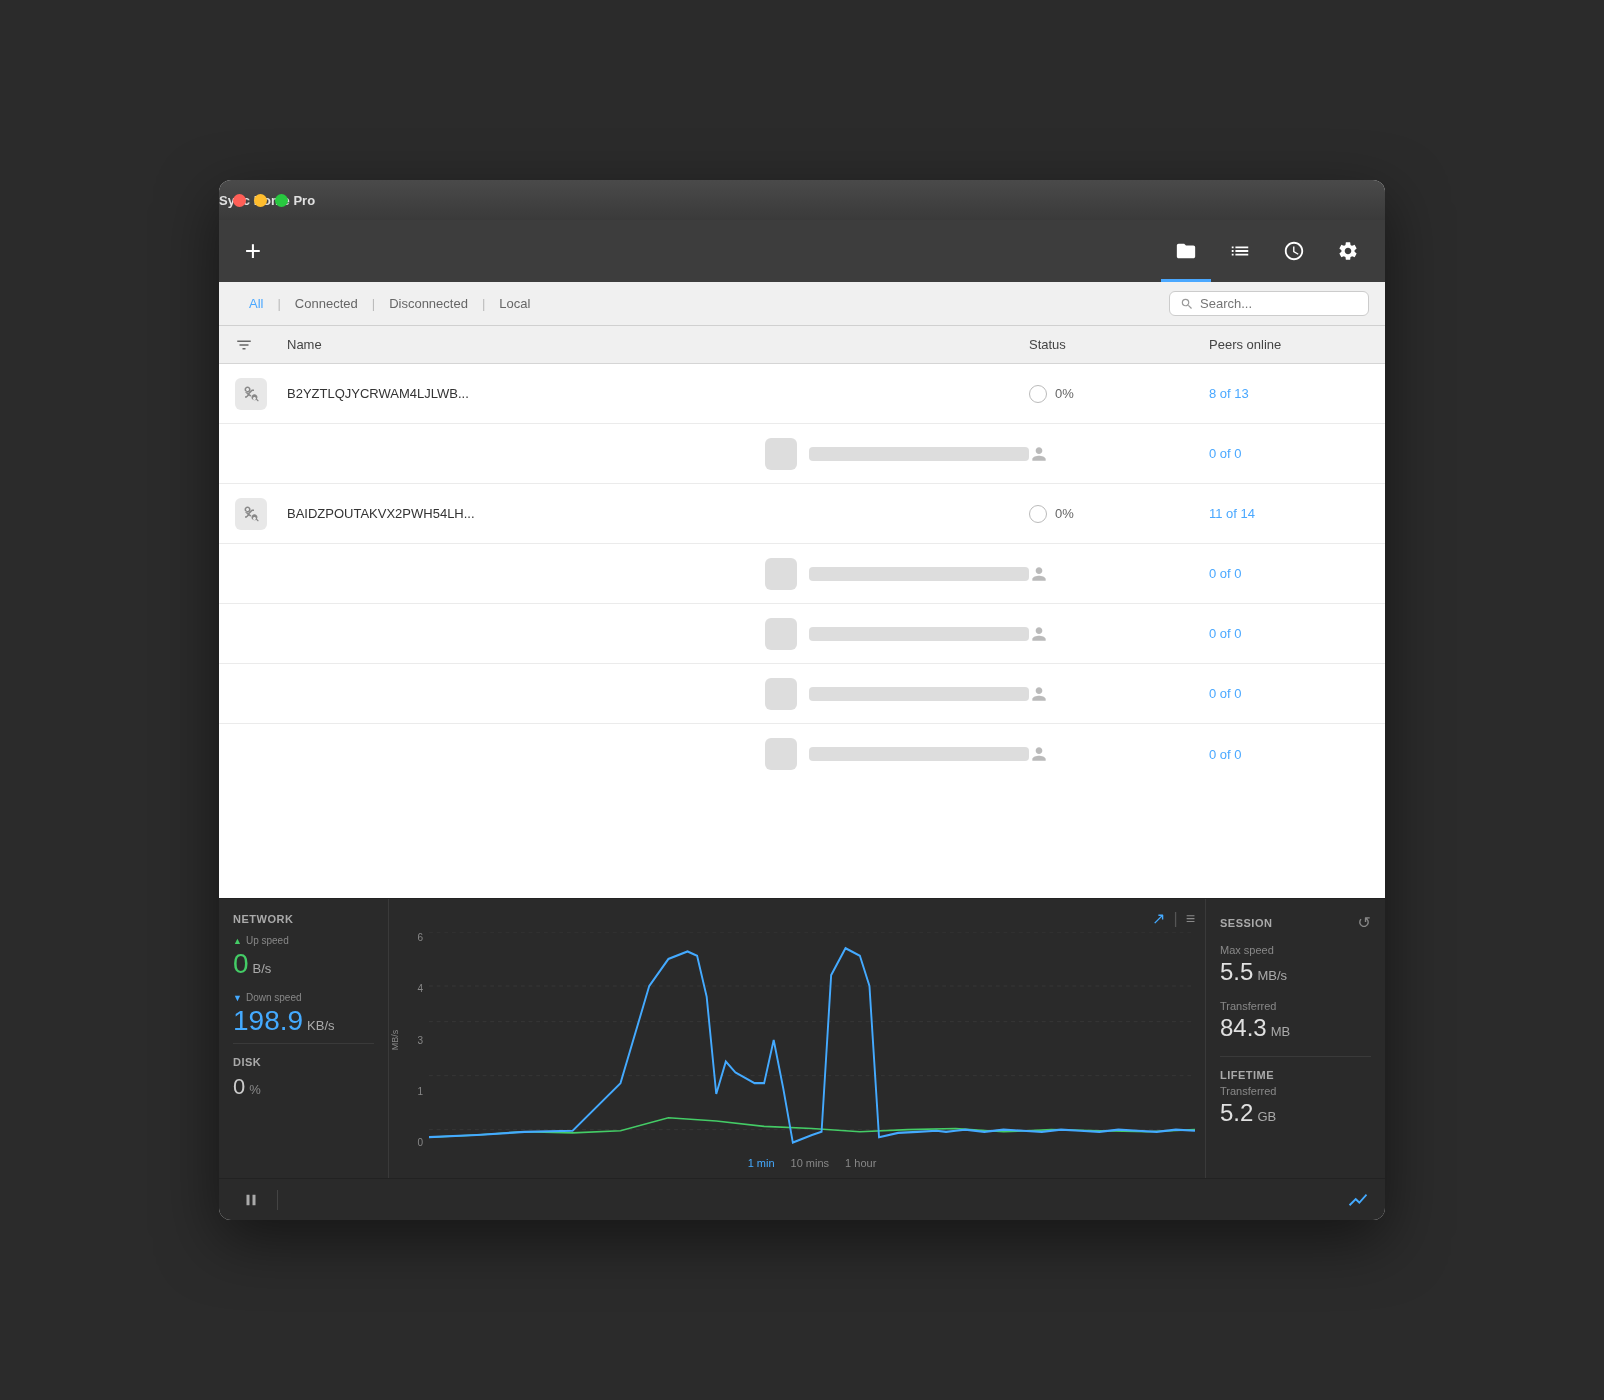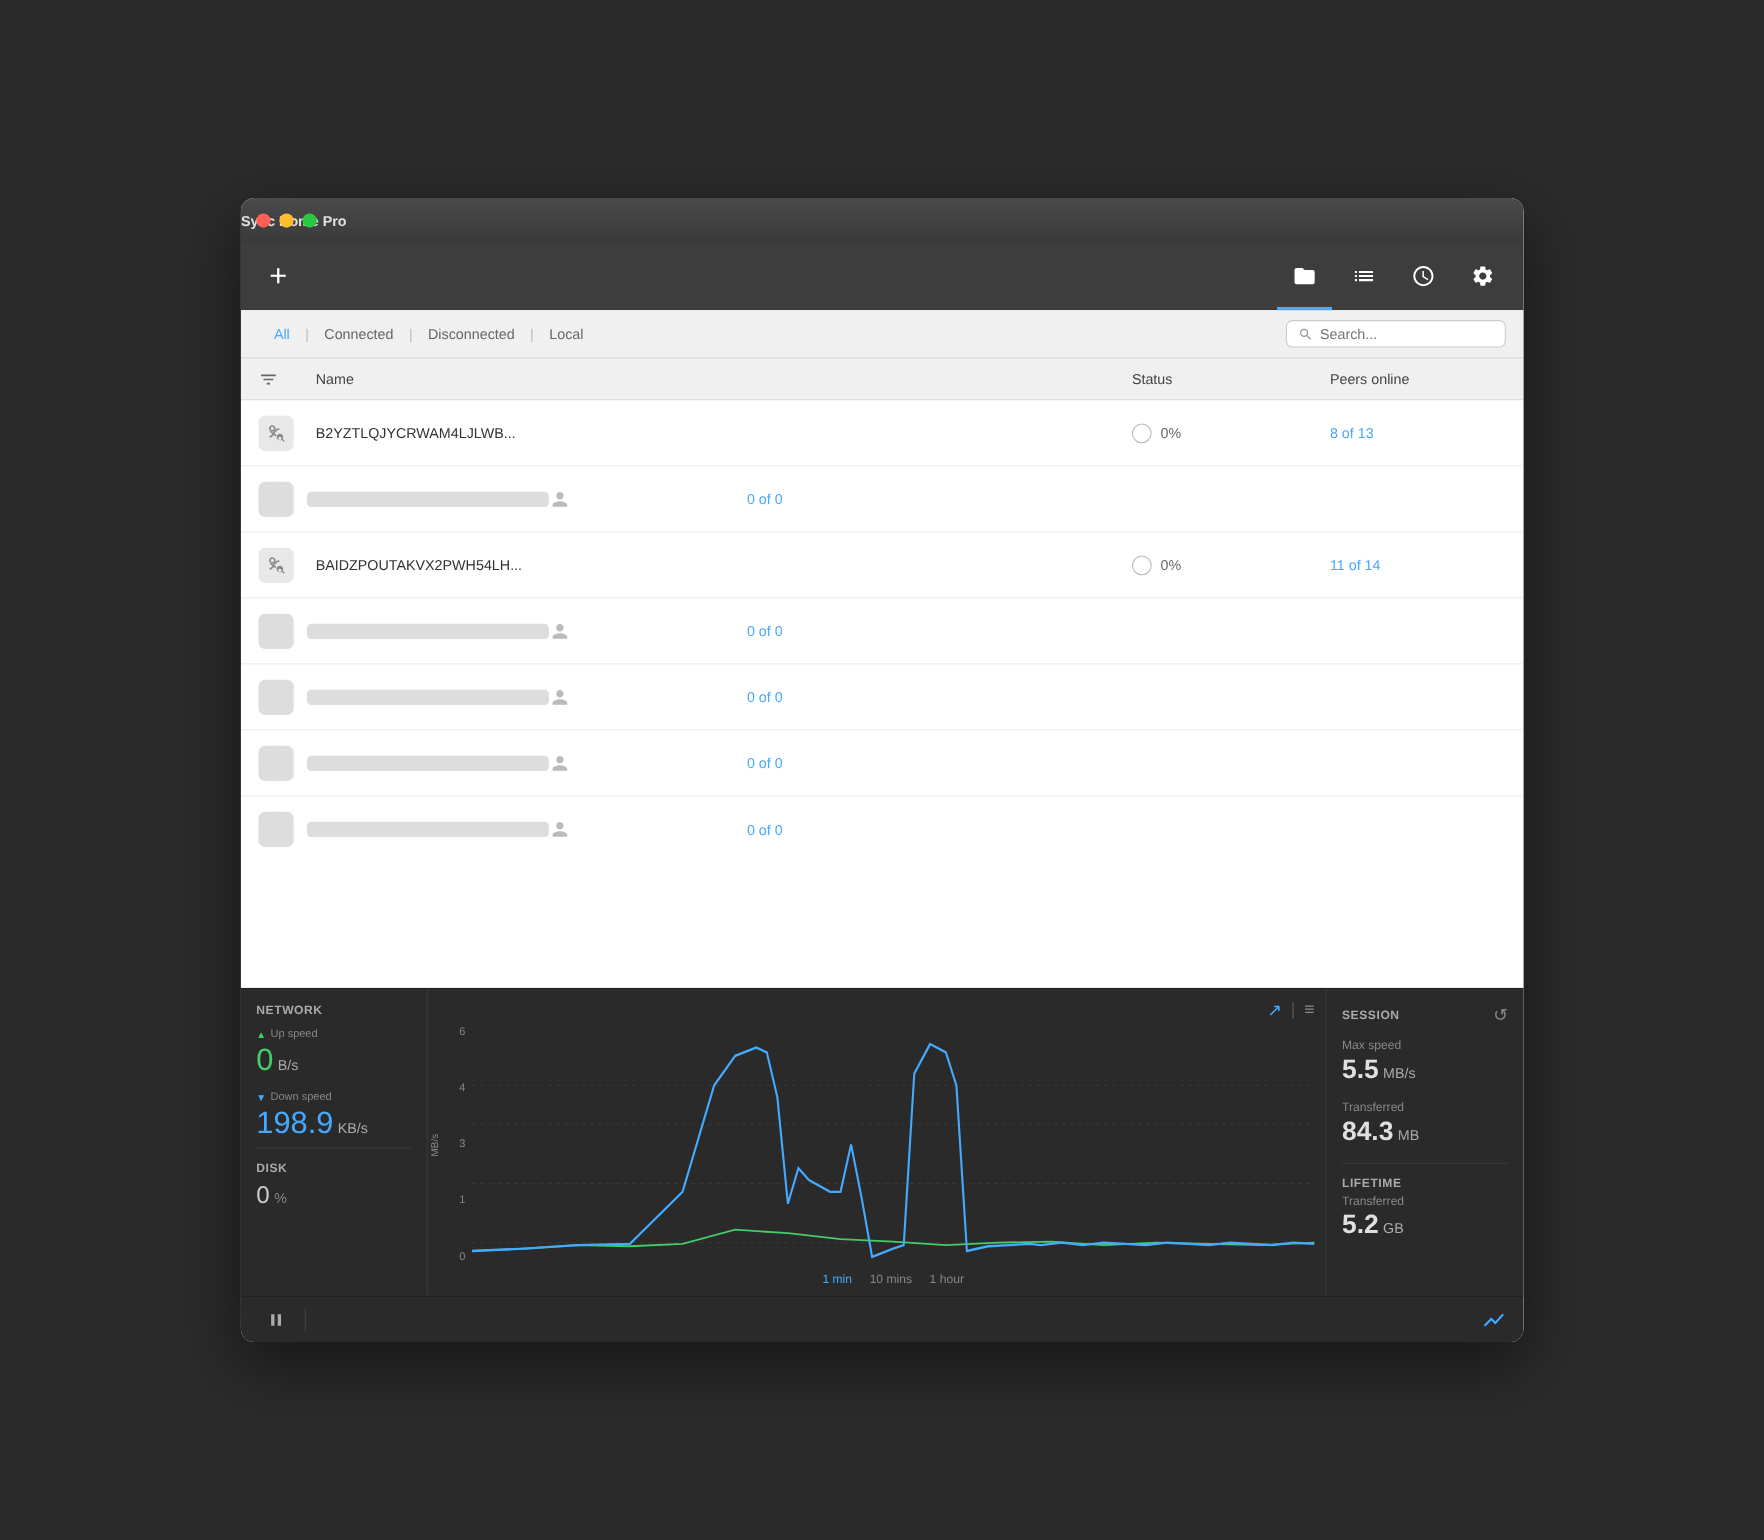--- a/index.html
+++ b/index.html
@@ -195,20 +195,21 @@
     }
     .table-body::-webkit-scrollbar { width: 8px; }
     .table-body::-webkit-scrollbar-track { background: #f0f0f0; }
     .table-body::-webkit-scrollbar-thumb { background: #ccc; border-radius: 4px; }
     .table-row {
       display: flex;
       align-items: center;
       padding: 0 16px;
       height: 60px;
       border-bottom: 1px solid #ebebeb;
+      justify-content: flex-end;
     }
     .row-icon {
       width: 44px;
       display: flex;
       align-items: center;
     }
     .folder-icon-wrap {
       width: 32px;
       height: 32px;
       background: #e8e8e8;
@@ -454,21 +455,21 @@
       margin-bottom: 2px;
     }
     .session-stat-value {
       display: flex;
       align-items: baseline;
       gap: 4px;
     }
     .session-stat-number {
       font-size: 24px;
       color: #e0e0e0;
-      font-weight: 700;
+      font-weight: 400;
     }
     .session-stat-unit {
       font-size: 13px;
       color: #aaa;
     }
     .lifetime-section {
       margin-top: 4px;
       padding-top: 12px;
       border-top: 1px solid #3a3a3a;
     }

